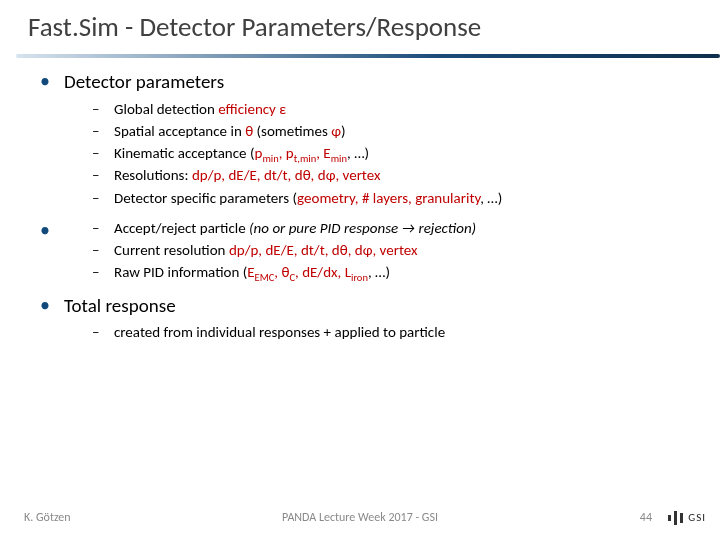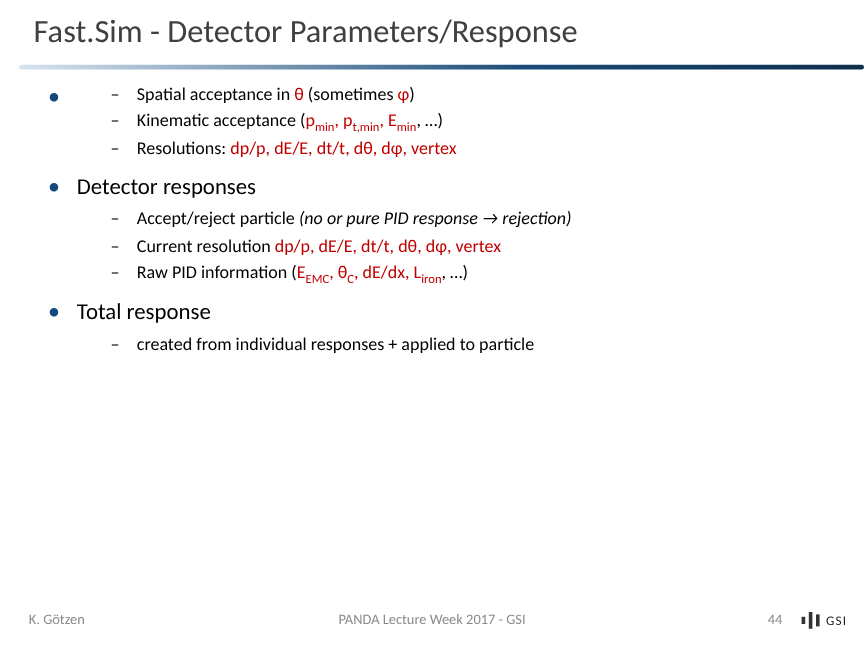--- a/index.html
+++ b/index.html
@@ -119,35 +119,41 @@
 <body>
 
 <div class="title-wrap">
   <div class="title-text">Fast.Sim - Detector Parameters/Response</div>
   <div class="title-bar"></div>
 </div>
 
 <div class="content">
   <ul class="l1">
     <li>
+      <span>Detector parameters</span>
       <ul class="l2">
+        <li>
+          <span>Global detection </span><span class="accent">efficiency ε</span>
+        </li>
         <li>
           <span>Spatial acceptance in </span><span class="accent">θ</span><span> (sometimes </span><span class="accent">φ</span><span>)</span>
         </li>
         <li>
           <span>Kinematic acceptance (</span><span class="accent">p<sub>min</sub>, p<sub>t,min</sub>, E<sub>min</sub></span><span>, …)</span>
         </li>
         <li>
           <span>Resolutions: </span><span class="accent">dp/p, dE/E, dt/t, dθ, dφ, vertex</span>
         </li>
+        <li>
+          <span>Detector specific parameters (</span><span class="accent">geometry, # layers, granularity</span><span>, …)</span>
+        </li>
       </ul>
     </li>
 
     <li>
-      <span>Detector responses</span>
       <ul class="l2">
         <li>
           <span>Accept/reject particle </span><span class="italic">(no or pure PID response  → rejection)</span>
         </li>
         <li>
           <span>Current resolution </span><span class="accent">dp/p, dE/E, dt/t, dθ, dφ, vertex</span>
         </li>
         <li>
           <span>Raw PID information (</span><span class="accent">E<sub>EMC</sub>, θ<sub>C</sub>, dE/dx, L<sub>iron</sub></span><span>, …)</span>
         </li>

